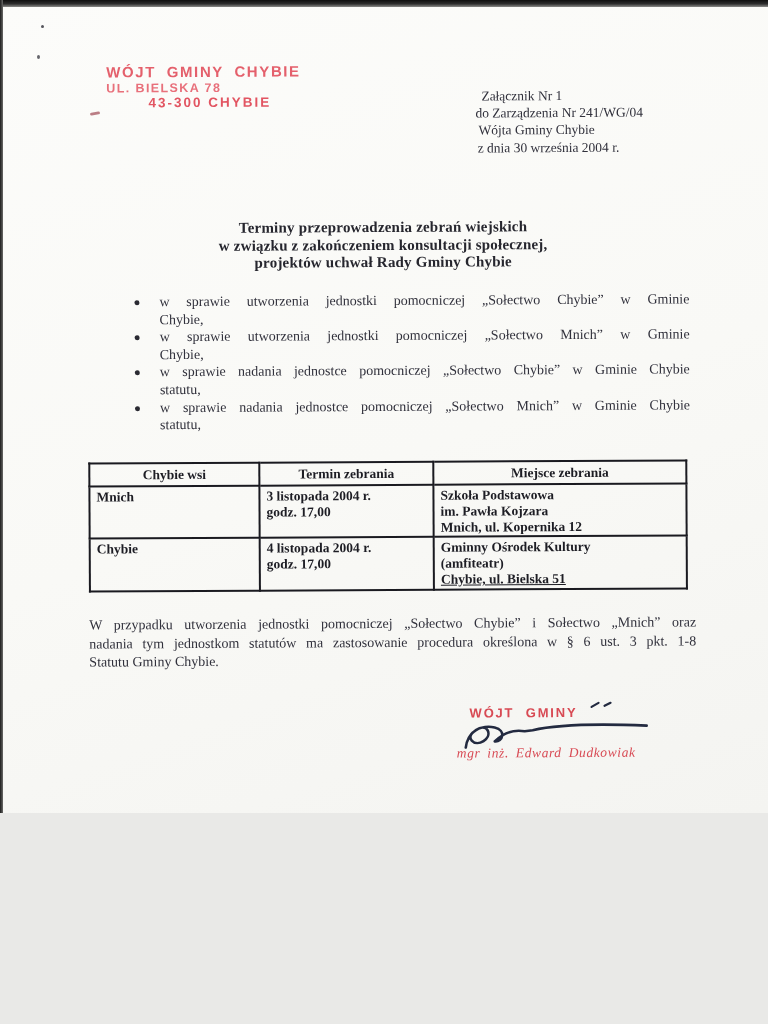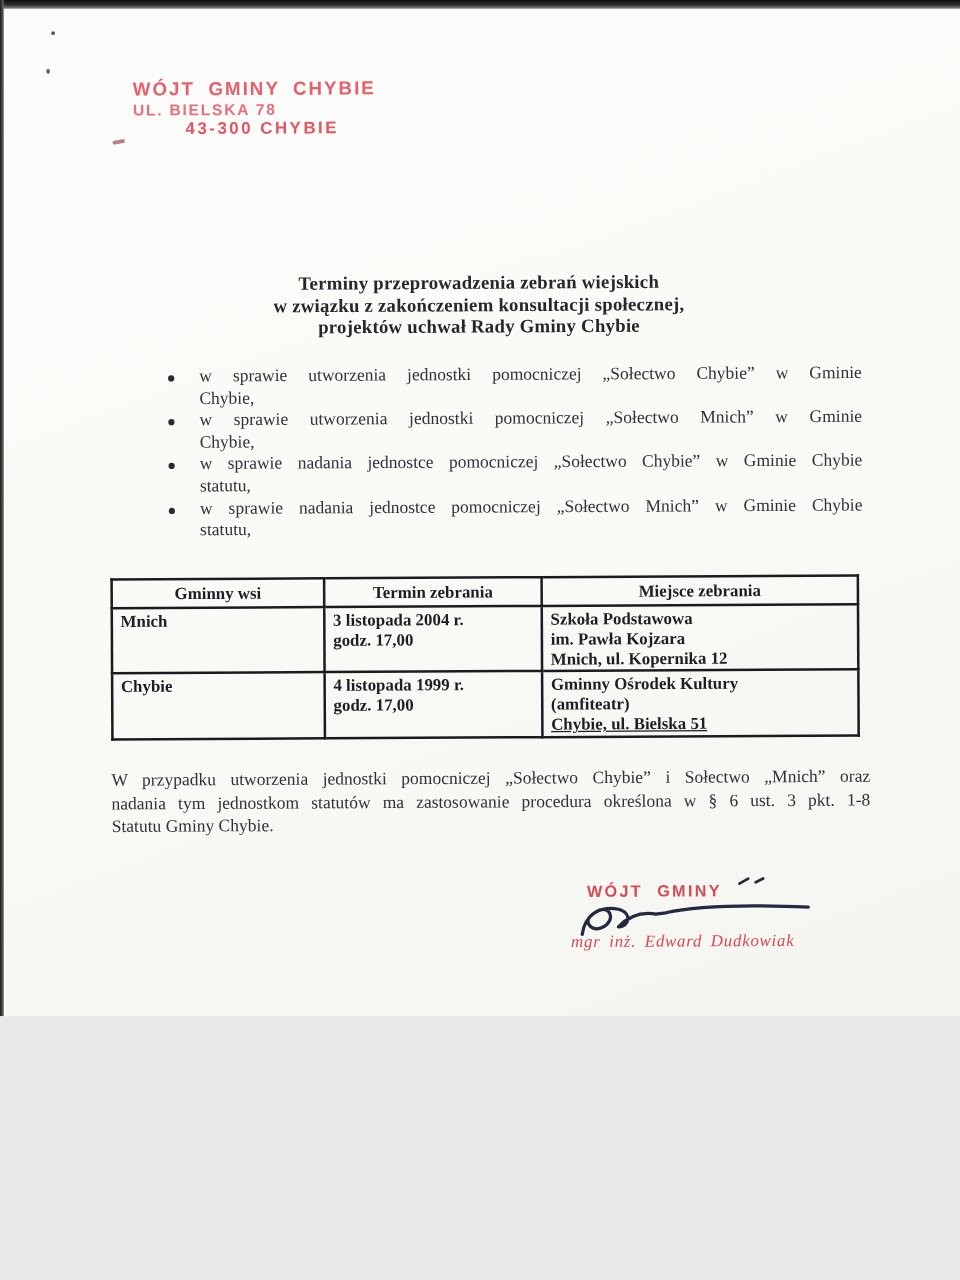--- a/index.html
+++ b/index.html
@@ -84,20 +84,26 @@
   <div class="dash-mark"></div>
 
   <div class="content">
 
     <div class="stamp">
       <div class="stamp-l1">WÓJT GMINY CHYBIE</div>
       <div class="stamp-l2">UL. BIELSKA 78</div>
       <div class="stamp-l3">43-300 CHYBIE</div>
     </div>
 
+    <div class="attachment">
+      <div class="l1">Załącznik Nr 1</div>
+      <div class="l2">do Zarządzenia Nr 241/WG/04</div>
+      <div class="l3">Wójta Gminy Chybie</div>
+      <div class="l4">z dnia 30 września 2004 r.</div>
+    </div>
 
     <div class="title">
       <div>Terminy przeprowadzenia zebrań wiejskich</div>
       <div>w związku z zakończeniem konsultacji społecznej,</div>
       <div>projektów uchwał Rady Gminy Chybie</div>
     </div>
 
     <div class="bullets">
       <div class="bullet">
         <span class="dot"></span>
@@ -130,42 +136,42 @@
     </div>
 
     <table class="mtable">
       <colgroup>
           <col class="col1">
           <col class="col2">
           <col class="col3">
         </colgroup>
       <thead>
         <tr>
-          <th>Gminny wsi</th>
+          <th>Chybie wsi</th>
           <th>Termin zebrania</th>
           <th>Miejsce zebrania</th>
         </tr>
       </thead>
       <tbody>
         <tr>
           <td>Mnich</td>
           <td>
             <div>3 listopada 2004 r.</div>
             <div>godz. 17,00</div>
           </td>
           <td>
             <div>Szkoła Podstawowa</div>
             <div>im. Pawła Kojzara</div>
             <div>Mnich, ul. Kopernika 12</div>
           </td>
         </tr>
         <tr>
           <td>Chybie</td>
           <td>
-            <div>4 listopada 1999 r.</div>
+            <div>4 listopada 2004 r.</div>
             <div>godz. 17,00</div>
           </td>
           <td>
             <div>Gminny Ośrodek Kultury</div>
             <div>(amfiteatr)</div>
             <div class="u">Chybie, ul. Bielska 51</div>
           </td>
         </tr>
       </tbody>
     </table>

